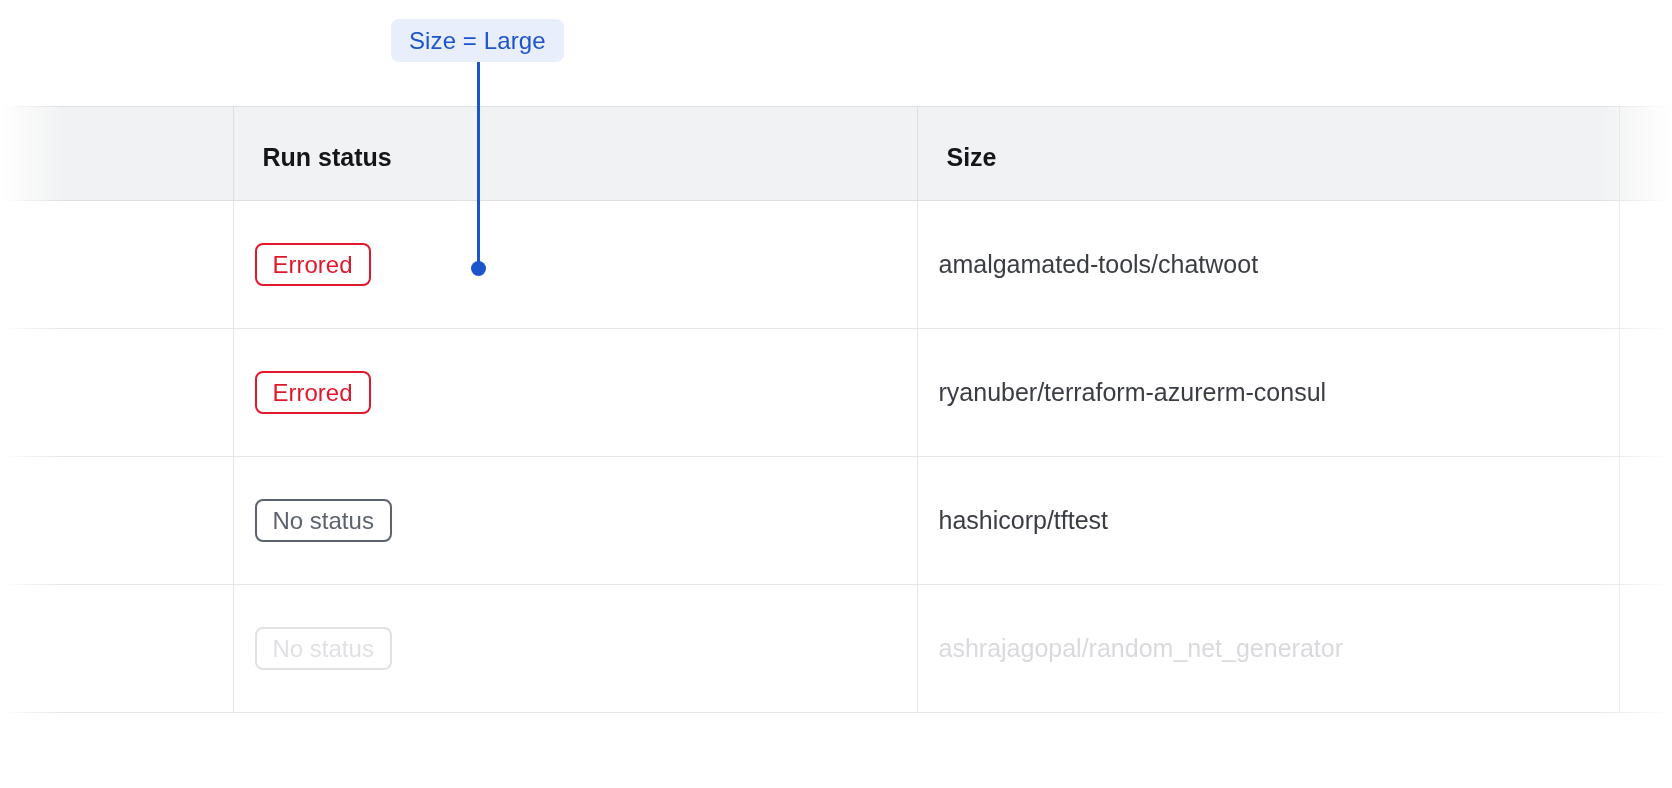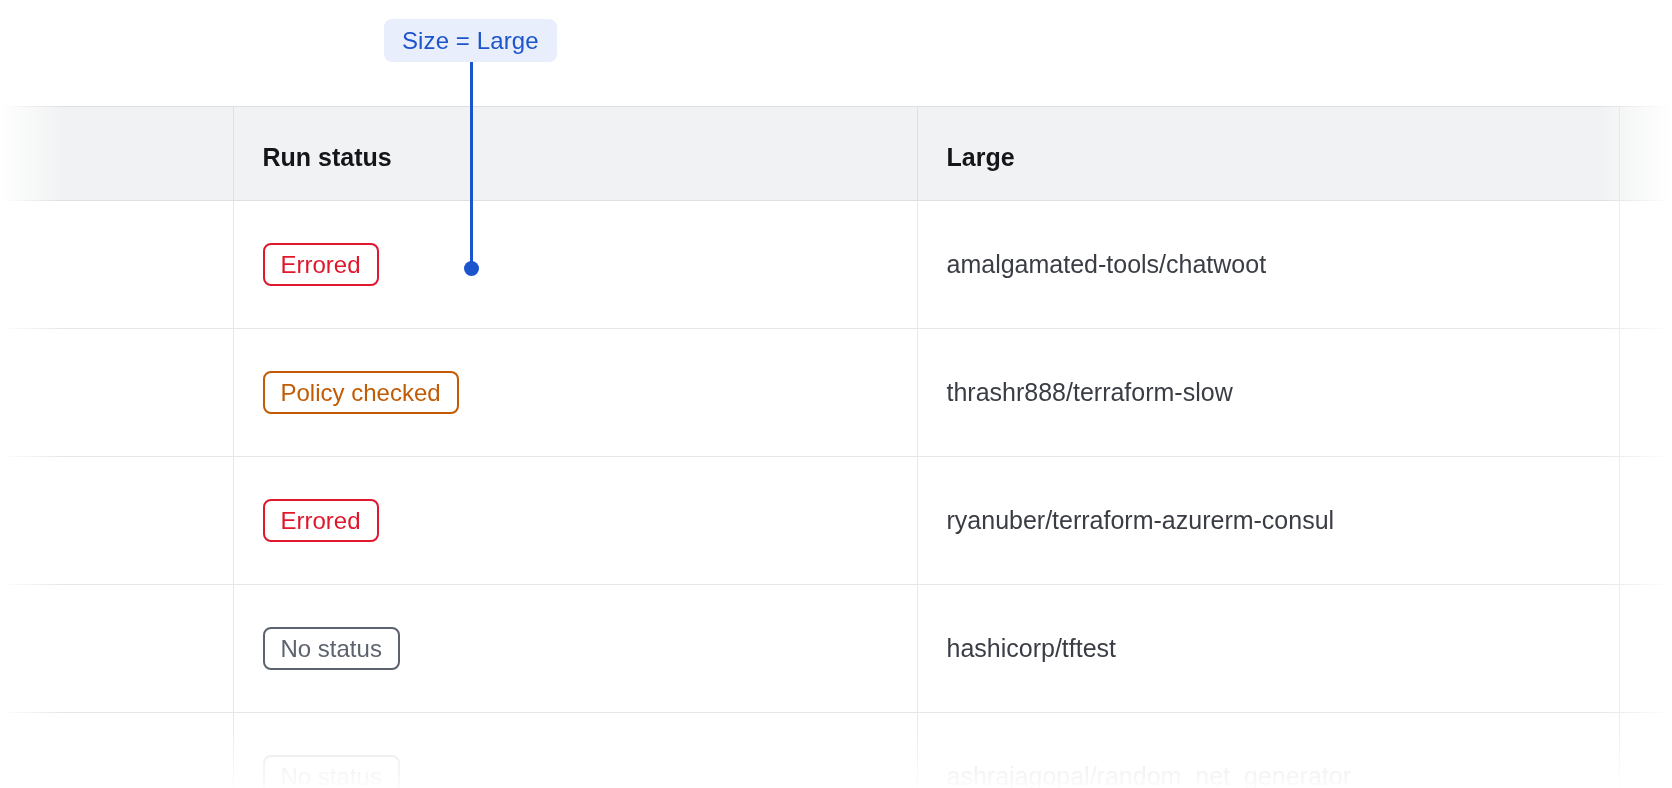--- a/index.html
+++ b/index.html
@@ -15,21 +15,21 @@
   #stage {
     position: relative;
     width: 1672px;
     height: 788px;
     background: #ffffff;
   }
 
   
   .callout-wrap {
     position: absolute;
-    left: 1px;
+    left: 8px;
     top: 0;
     width: 1376px;
     height: 788px;
     pointer-events: none;
   }
 
   .callout-chip {
     position: absolute;
     left: 383px;
     top: 19px;
@@ -112,21 +112,21 @@
     padding: 8px 0 0 29px;
   }
 
   table.runs thead th.first { border-right: 1px solid #dedfe1; }
 
   table.runs tbody td {
     height: 128px;
     border-bottom: 1px solid #e6e7e9;
     border-right: 1px solid #e6e7e9;
     vertical-align: middle;
-    padding: 0 0 0 29px;
+    padding: 0 0 0 21px;
     font-size: 25px;
     color: #3b3d45;
     background: #ffffff;
   }
 
   table.runs tbody tr.faded td {
     color: #d9dadd;
   }
 
   .badge {
@@ -160,43 +160,35 @@
       <colgroup>
         <col class="c-select">
         <col class="c-status">
         <col class="c-repo">
         <col class="c-extra">
       </colgroup>
       <thead>
         <tr>
           <th class="first"></th>
           <th>Run status</th>
-          <th>Large</th>
+          <th>Size</th>
           <th></th>
         </tr>
       </thead>
       <tbody>
 
         <tr>
           <td></td>
           <td>
             <span class="badge errored">Errored</span>
           </td>
           <td class="repo-cell">amalgamated-tools/chatwoot</td>
           <td></td>
         </tr>
 
-        <tr>
-          <td></td>
-          <td>
-            <span class="badge policy-checked">Policy checked</span>
-          </td>
-          <td class="repo-cell">thrashr888/terraform-slow</td>
-          <td></td>
-        </tr>
 
         <tr>
           <td></td>
           <td>
             <span class="badge errored">Errored</span>
           </td>
           <td class="repo-cell">ryanuber/terraform-azurerm-consul</td>
           <td></td>
         </tr>
 

